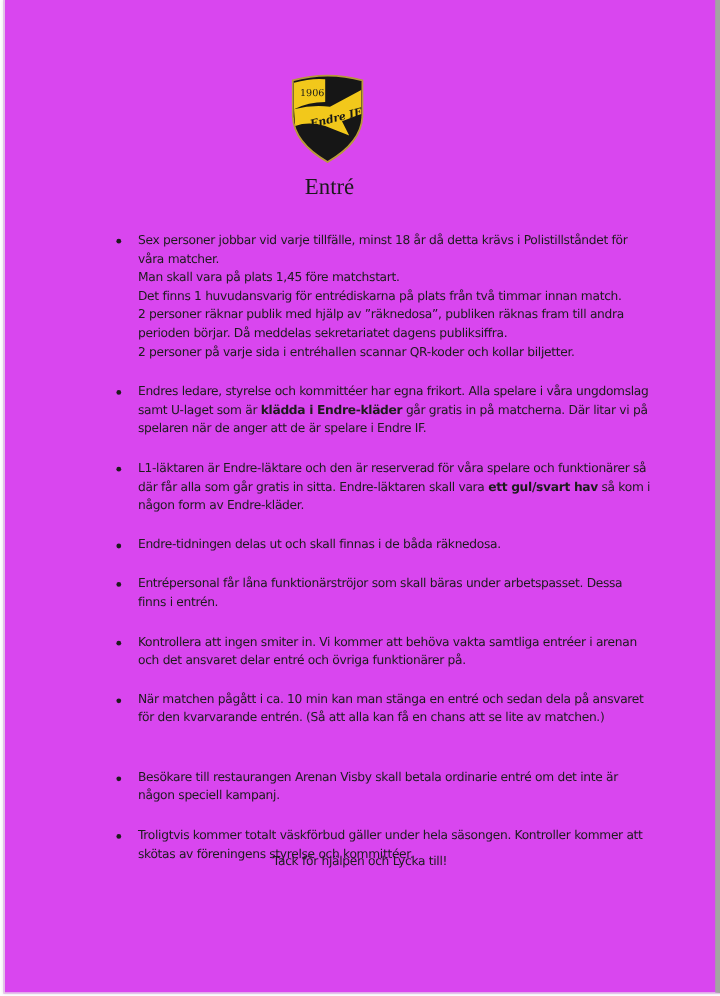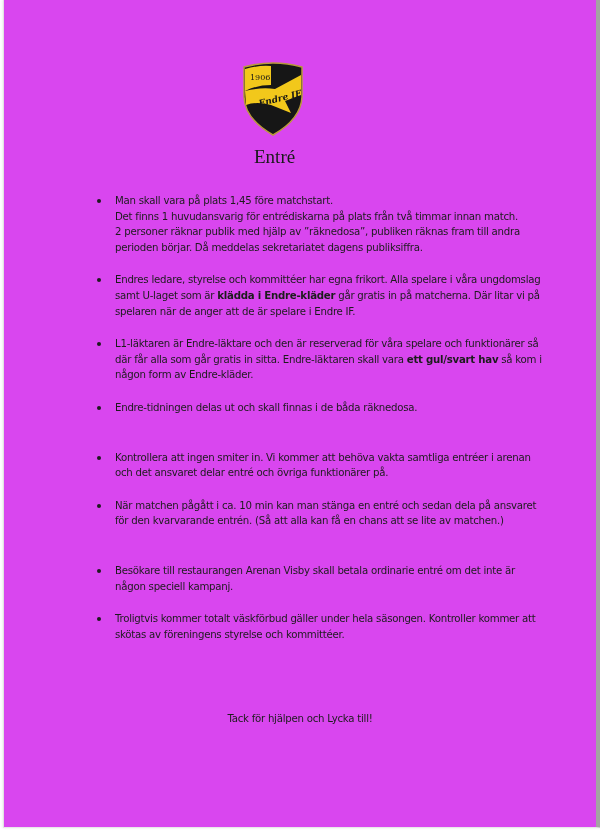--- a/index.html
+++ b/index.html
@@ -44,23 +44,25 @@
     <text x="9" y="19" font-family="DejaVu Serif, serif" font-size="8" fill="#161616">1906</text>
     <text x="17" y="42" font-family="DejaVu Serif, serif" font-size="9" font-style="italic" font-weight="bold" fill="#161616" transform="rotate(-14 32 38)">Endre IF</text>
   </svg>
 
   <div class="title">Entré</div>
 
   <div class="content">
 
     <div class="item">
       <span class="bullet"></span>
+      <p>Sex personer jobbar vid varje tillfälle, minst 18 år då detta krävs i Polistillståndet för våra matcher.</p>
       <p>Man skall vara på plats 1,45 före matchstart.</p>
       <p>Det finns 1 huvudansvarig för entrédiskarna på plats från två timmar innan match.</p>
       <p>2 personer räknar publik med hjälp av ”räknedosa”, publiken räknas fram till andra perioden börjar. Då meddelas sekretariatet dagens publiksiffra.</p>
+      <p>2 personer på varje sida i entréhallen scannar QR-koder och kollar biljetter.</p>
     </div>
     <div class="gap"></div>
 
     <div class="item">
       <span class="bullet"></span>
       <p><span>Endres ledare, styrelse och kommittéer har egna frikort. Alla spelare i våra ungdomslag samt U-laget som är </span><b>klädda i Endre-kläder</b><span> går gratis in på matcherna. Där litar vi på spelaren när de anger att de är spelare i Endre IF.</span></p>
     </div>
     <div class="gap"></div>
 
     <div class="item">
@@ -68,20 +70,24 @@
       <p><span>L1-läktaren är Endre-läktare och den är reserverad för våra spelare och funktionärer så där får alla som går gratis in sitta. Endre-läktaren skall vara </span><b>ett gul/svart hav</b><span> så kom i någon form av Endre-kläder.</span></p>
     </div>
     <div class="gap"></div>
 
     <div class="item">
       <span class="bullet"></span>
       <p>Endre-tidningen delas ut och skall finnas i de båda räknedosa.</p>
     </div>
     <div class="gap"></div>
 
+    <div class="item">
+      <span class="bullet"></span>
+      <p>Entrépersonal får låna funktionärströjor som skall bäras under arbetspasset. Dessa finns i entrén.</p>
+    </div>
     <div class="gap"></div>
 
     <div class="item">
       <span class="bullet"></span>
       <p>Kontrollera att ingen smiter in. Vi kommer att behöva vakta samtliga entréer i arenan och det ansvaret delar entré och övriga funktionärer på.</p>
     </div>
     <div class="gap"></div>
 
     <div class="item">
       <span class="bullet"></span>

